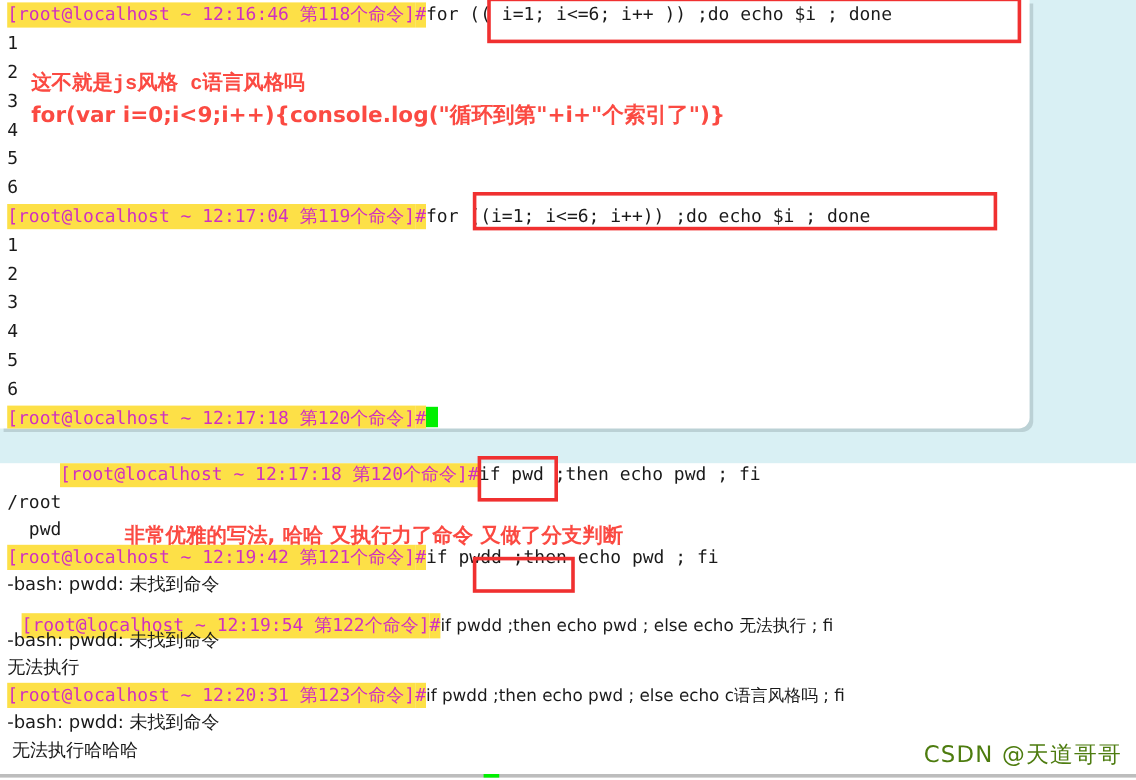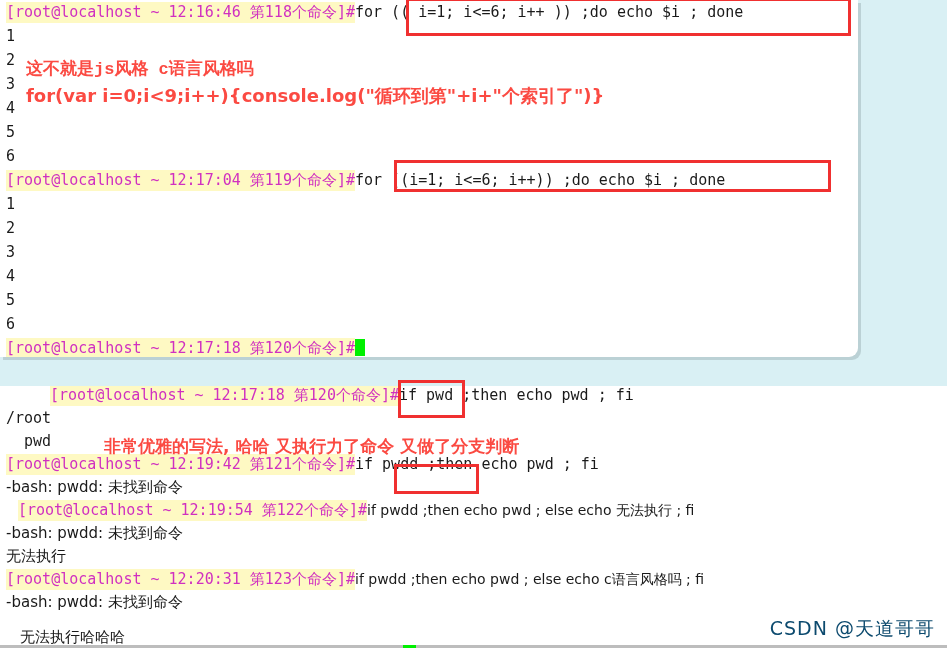--- a/index.html
+++ b/index.html
@@ -54,21 +54,21 @@
   .line {
     height: 28px;
     line-height: 28px;
     white-space: pre;
     font-size: 15px;
     color: #1a1a1a;
     padding-left: 6px;
   }
 
   .prompt {
-    background: #fef9c3;
+    background: #fde047;
     color: #d030c0;
     padding: 1px 0 2px 0;
   }
   .cmd {
     color: #1a1a1a;
   }
   .cjk {
     font-family: "DejaVu Sans", "Liberation Sans", sans-serif;
     font-size: 14px;
   }
@@ -122,21 +122,21 @@
     width: 13px;
     height: 3px;
     background: #00f000;
   }
 
   
   #watermark {
     position: absolute;
     right: 12px;
     top: 616px;
-    color: #0c4a6e;
+    color: #4d7c0f;
     font-family: "DejaVu Sans", "Liberation Sans", sans-serif;
     font-size: 19px;
     letter-spacing: 1px;
     user-select: none;
   }
 </style>
 </head>
 <body>
 
 <div id="page"></div>
@@ -167,26 +167,26 @@
 <div class="redtext" id="ann-top-1" style="left:26px; top:57px; font-size:17px;font-family:Liberation Mono, monospace;">这不就是js风格 c语言风格吗</div>
 <div class="redtext" id="ann-top-2" style="left:26px; top:84px; font-size:18px;">for(var i=0;i&lt;9;i++){console.log("循环到第"+i+"个索引了")}</div>
 
 <div class="panel" id="panel-bottom">
   <div class="term" id="bottom-term">
       <div class="line" style="position: absolute; left: 0px; top: -2px; height: 23px; line-height: 23px; margin-left: 44px;"><span class="prompt">[root@localhost ~ 12:17:18 第120个命令]</span><span class="prompt hash">#</span><span class="cmd">if pwd ;then echo pwd ; fi</span></div>
       <div class="line" style="position: absolute; left: 0px; top: 21px; height: 23px; line-height: 23px;"><span class="out">/root</span></div>
       <div class="line" style="position: absolute; left: 0px; top: 44px; height: 23px; line-height: 23px; padding-left: 24px;"><span class="out">pwd</span></div>
       <div class="line" style="position: absolute; left: 0px; top: 67px; height: 23px; line-height: 23px;"><span class="prompt">[root@localhost ~ 12:19:42 第121个命令]</span><span class="prompt hash">#</span><span class="cmd">if pwdd ;then echo pwd ; fi</span></div>
       <div class="line" style="position: absolute; left: 0px; top: 90px; height: 23px; line-height: 23px;"><span class="out cjkout">-bash: pwdd: 未找到命令</span></div>
-      <div class="line" style="position: absolute; left: 0px; top: 113px; height: 23px; line-height: 23px; padding-left: 18px;"><span class="prompt">[root@localhost ~ 12:19:54 第122个命令]</span><span class="prompt hash">#</span><span class="cmd cjk">if pwdd ;then echo pwd ; else echo 无法执行 ; fi</span></div>
+      <div class="line" style="position: absolute; left: 0px; top: 124px; height: 23px; line-height: 23px; padding-left: 18px;"><span class="prompt">[root@localhost ~ 12:19:54 第122个命令]</span><span class="prompt hash">#</span><span class="cmd cjk">if pwdd ;then echo pwd ; else echo 无法执行 ; fi</span></div>
       <div class="line" style="position: absolute; left: 0px; top: 136px; height: 23px; line-height: 23px;"><span class="out cjkout">-bash: pwdd: 未找到命令</span></div>
       <div class="line" style="position: absolute; left: 0px; top: 159px; height: 23px; line-height: 23px;"><span class="out cjkout">无法执行</span></div>
       <div class="line" style="position: absolute; left: 0px; top: 182px; height: 23px; line-height: 23px;"><span class="prompt">[root@localhost ~ 12:20:31 第123个命令]</span><span class="prompt hash">#</span><span class="cmd cjk">if pwdd ;then echo pwd ; else echo c语言风格吗 ; fi</span></div>
       <div class="line" style="position: absolute; left: 0px; top: 205px; height: 23px; line-height: 23px;"><span class="out cjkout">-bash: pwdd: 未找到命令</span></div>
-      <div class="line" style="position: absolute; left: 14px; top: 228px; height: 23px; line-height: 23px; margin-top: 12px;"><span class="out cjkout">无法执行哈哈哈</span></div>
+      <div class="line" style="position: absolute; left: 4px; top: 228px; height: 23px; line-height: 23px;"><span class="out cjkout">无法执行哈哈哈</span></div>
     </div>
 </div>
 
 <div class="redbox" id="box-bot-1" style="left:398px; top:380px; width:67px; height:38px;"></div>
 <div class="redbox" id="box-bot-2" style="left:394px; top:464px; width:85px; height:30px;"></div>
 
 <div class="redtext" id="ann-bot-1" style="left:104px; top:435px; font-size:17px;">非常优雅的写法, 哈哈 又执行力了命令 又做了分支判断</div>
 
 <div id="bottom-rule"></div>
 <div id="bottom-cursor"></div>

